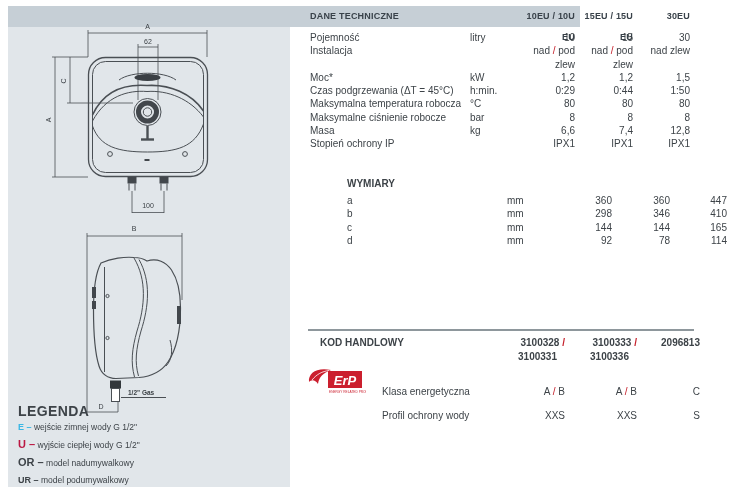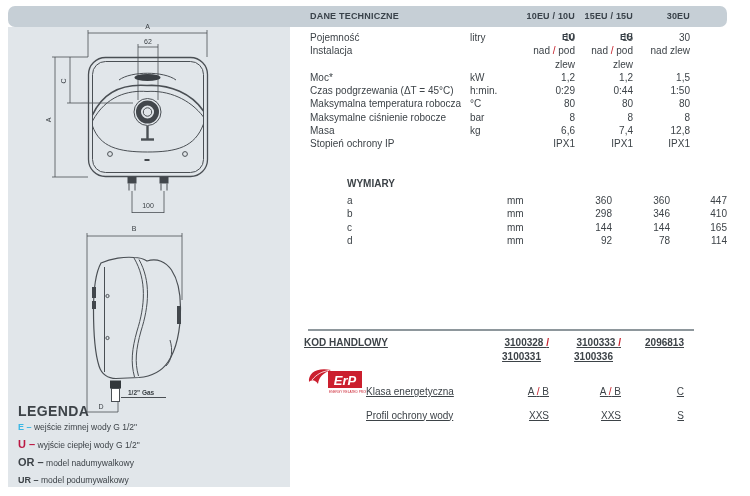--- a/index.html
+++ b/index.html
@@ -1,32 +1,32 @@
 <!DOCTYPE html>
 <html><head>
 <meta charset="utf-8">
 <style>
   html,body{margin:0;padding:0;background:#fff;}
   .page{position:relative;width:750px;height:496px;background:#fff;overflow:hidden;
         font-family:"Liberation Sans",sans-serif;color:var(--text);}
-  .topbar{position:absolute;left:8px;top:6px;width:719px;height:21px;background:var(--bar);border-radius:7px;}
+  .topbar{position:absolute;left:8px;top:6px;width:572px;height:21px;background:var(--bar);}
   .topbar .grid{margin-left:302px;height:21px;line-height:21px;}
   .panel{position:absolute;left:8px;top:27px;width:282px;height:460px;background:var(--panel);}
   svg.drawings{position:absolute;left:0;top:0;pointer-events:none;}
   .grid{display:grid;grid-template-columns:160px 50px 55px 58px 57px;width:380px;}
   .cgrid{display:grid;grid-template-columns:152px 93px 72px 63px;width:380px;}
   .c{font-size:10px;line-height:13.3px;}
   .c.v{text-align:right;}
   .bold{font-weight:bold;}
   .hdr .c{font-size:9px;font-weight:bold;color:#39424a;letter-spacing:.2px;line-height:21px;}
   .spec{position:absolute;left:310px;top:31px;}
   .dims{position:absolute;left:310px;top:177px;margin-left:37px;}
   .sec-title{font-size:10px;font-weight:bold;margin-bottom:3px;line-height:14px;}
   .divider{position:absolute;left:308px;top:329px;width:386px;height:2px;background:#8e979c;}
-  .commercial{position:absolute;left:304px;top:336px;text-decoration:underline;}
+  .commercial{position:absolute;left:320px;top:336px;}
   .commercial .c{font-size:10px;line-height:13.5px;}
   .commercial .code{font-weight:bold;}
   .row-klasa{margin-top:22px;}
   .row-profil{margin-top:10px;}
   .row-klasa .lbl,.row-profil .lbl{padding-left:62px;}
   .l2pad{padding-right:8px;}
   .rs{color:var(--red);}
   .erp{position:absolute;left:308px;top:365px;}
   .legend{position:absolute;left:18px;top:403px;}
   .legend-title{font-size:14px;font-weight:bold;letter-spacing:.4px;line-height:16px;}

